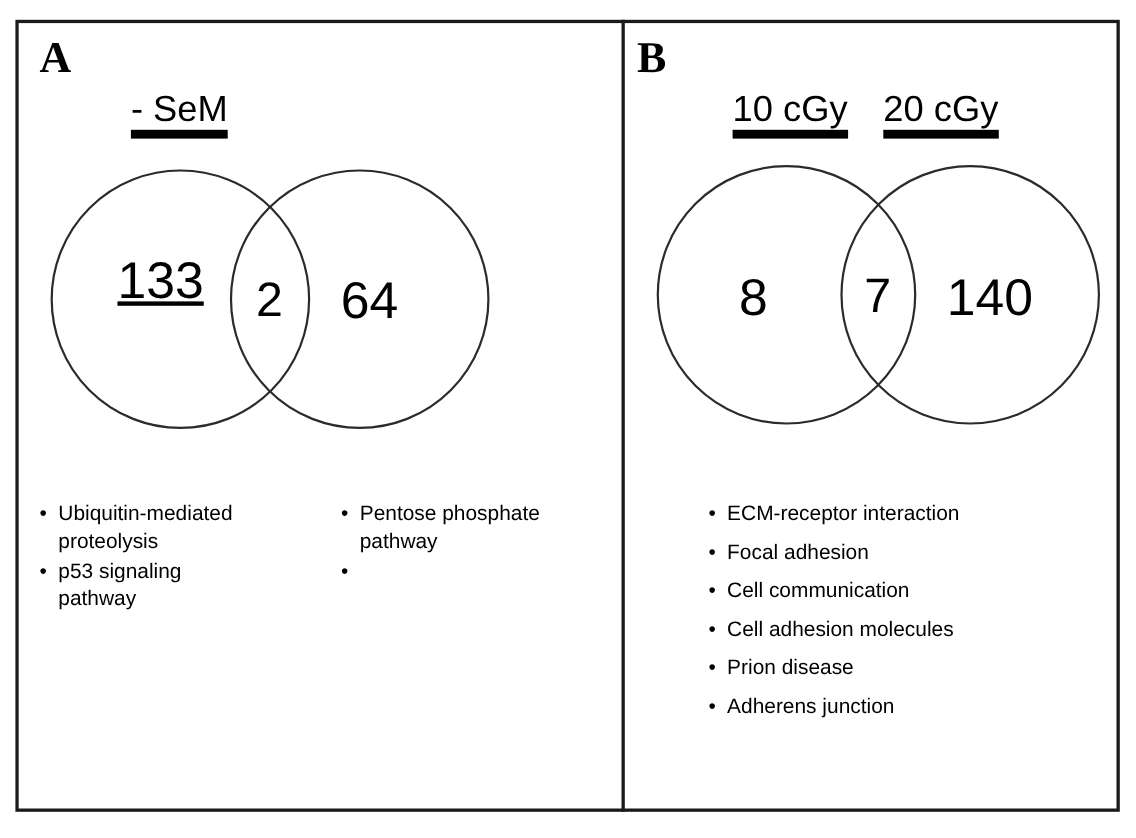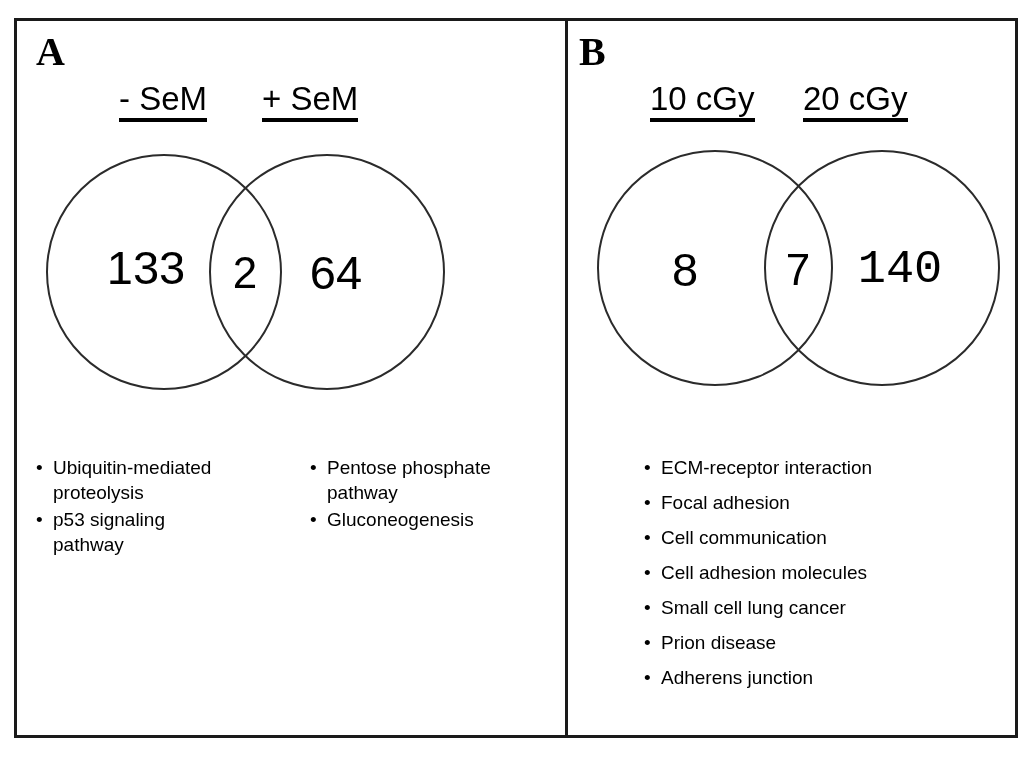--- a/index.html
+++ b/index.html
@@ -67,21 +67,21 @@
   .panel-a .panel-letter { left: 22px; top: 14px; }
   .panel-b .panel-letter { left: 11px; top: 14px; }
 
   
   .set-label {
     position: absolute;
     font-family: "Liberation Sans", sans-serif;
     font-size: 33px;
     line-height: 1;
     white-space: nowrap;
-    border-bottom: 4px solid #000000;
+    border-bottom: 8px solid #000000;
     padding-bottom: 3px;
   }
 
   .venn {
     position: absolute;
   }
   .circle {
     position: absolute;
     border: 2px solid #2b2b2b;
     border-radius: 50%;
@@ -132,27 +132,26 @@
 
   <div class="frame"></div>
   <div class="divider"></div>
 
   <div class="panel panel-a">
 
     <div class="panel-letter">A</div>
 
     <div class="set-label" style="left:105px; top:64px;">- SeM</div>
 
-    <div class="set-label" style="left:248px; top:64px;">+ SeM</div>
 
     <div class="venn">
       <div class="circle" style="left:32px; top:136px; width:236px; height:236px;"></div>
       <div class="circle" style="left:195px; top:136px; width:236px; height:236px;"></div>
 
-      <div class="count" style="left:72px; top:226px; width:120px;">133</div>
+      <div class="count" style="left:72px; top:213px; width:120px;text-decoration:underline;">133</div>
 
       <div class="count count-small" style="left:201px; top:233px; width:60px;">2</div>
 
       <div class="count" style="left:272px; top:231px; width:100px;">64</div>
     </div>
 
     <div class="bullet-list list-a-left">
       <div class="bullet-item">
         <span>Ubiquitin-mediated</span>
         <span class="bullet-line2">proteolysis</span>
@@ -162,62 +161,58 @@
         <span class="bullet-line2">pathway</span>
       </div>
     </div>
 
     <div class="bullet-list list-a-right">
       <div class="bullet-item">
         <span>Pentose phosphate</span>
         <span class="bullet-line2">pathway</span>
       </div>
       <div class="bullet-item">
-        <span class="bullet-line2">Gluconeogenesis</span>
       </div>
     </div>
 
   </div>
 
   <div class="panel panel-b">
 
     <div class="panel-letter">B</div>
 
-    <div class="set-label" style="left:82px; top:64px;">10 cGy</div>
+    <div class="set-label" style="left:98px; top:64px;">10 cGy</div>
 
     <div class="set-label" style="left:235px; top:64px;">20 cGy</div>
 
     <div class="venn">
       <div class="circle" style="left:29px; top:132px; width:236px; height:236px;"></div>
       <div class="circle" style="left:196px; top:132px; width:236px; height:236px;"></div>
 
       <div class="count" style="left:72px; top:228px; width:90px;">8</div>
 
       <div class="count count-small" style="left:200px; top:230px; width:60px;">7</div>
 
-      <div class="count" style="left:267px; top:228px; width:130px;font-family:Liberation Mono, monospace;">140</div>
+      <div class="count" style="left:267px; top:228px; width:130px;">140</div>
     </div>
 
     <div class="bullet-list list-b">
       <div class="bullet-item">
         <span>ECM-receptor interaction</span>
       </div>
       <div class="bullet-item">
         <span>Focal adhesion</span>
       </div>
       <div class="bullet-item">
         <span>Cell communication</span>
       </div>
       <div class="bullet-item">
         <span>Cell adhesion molecules</span>
       </div>
       <div class="bullet-item">
-        <span>Small cell lung cancer</span>
-      </div>
-      <div class="bullet-item">
         <span>Prion disease</span>
       </div>
       <div class="bullet-item">
         <span>Adherens junction</span>
       </div>
     </div>
 
   </div>
 
 </div>

